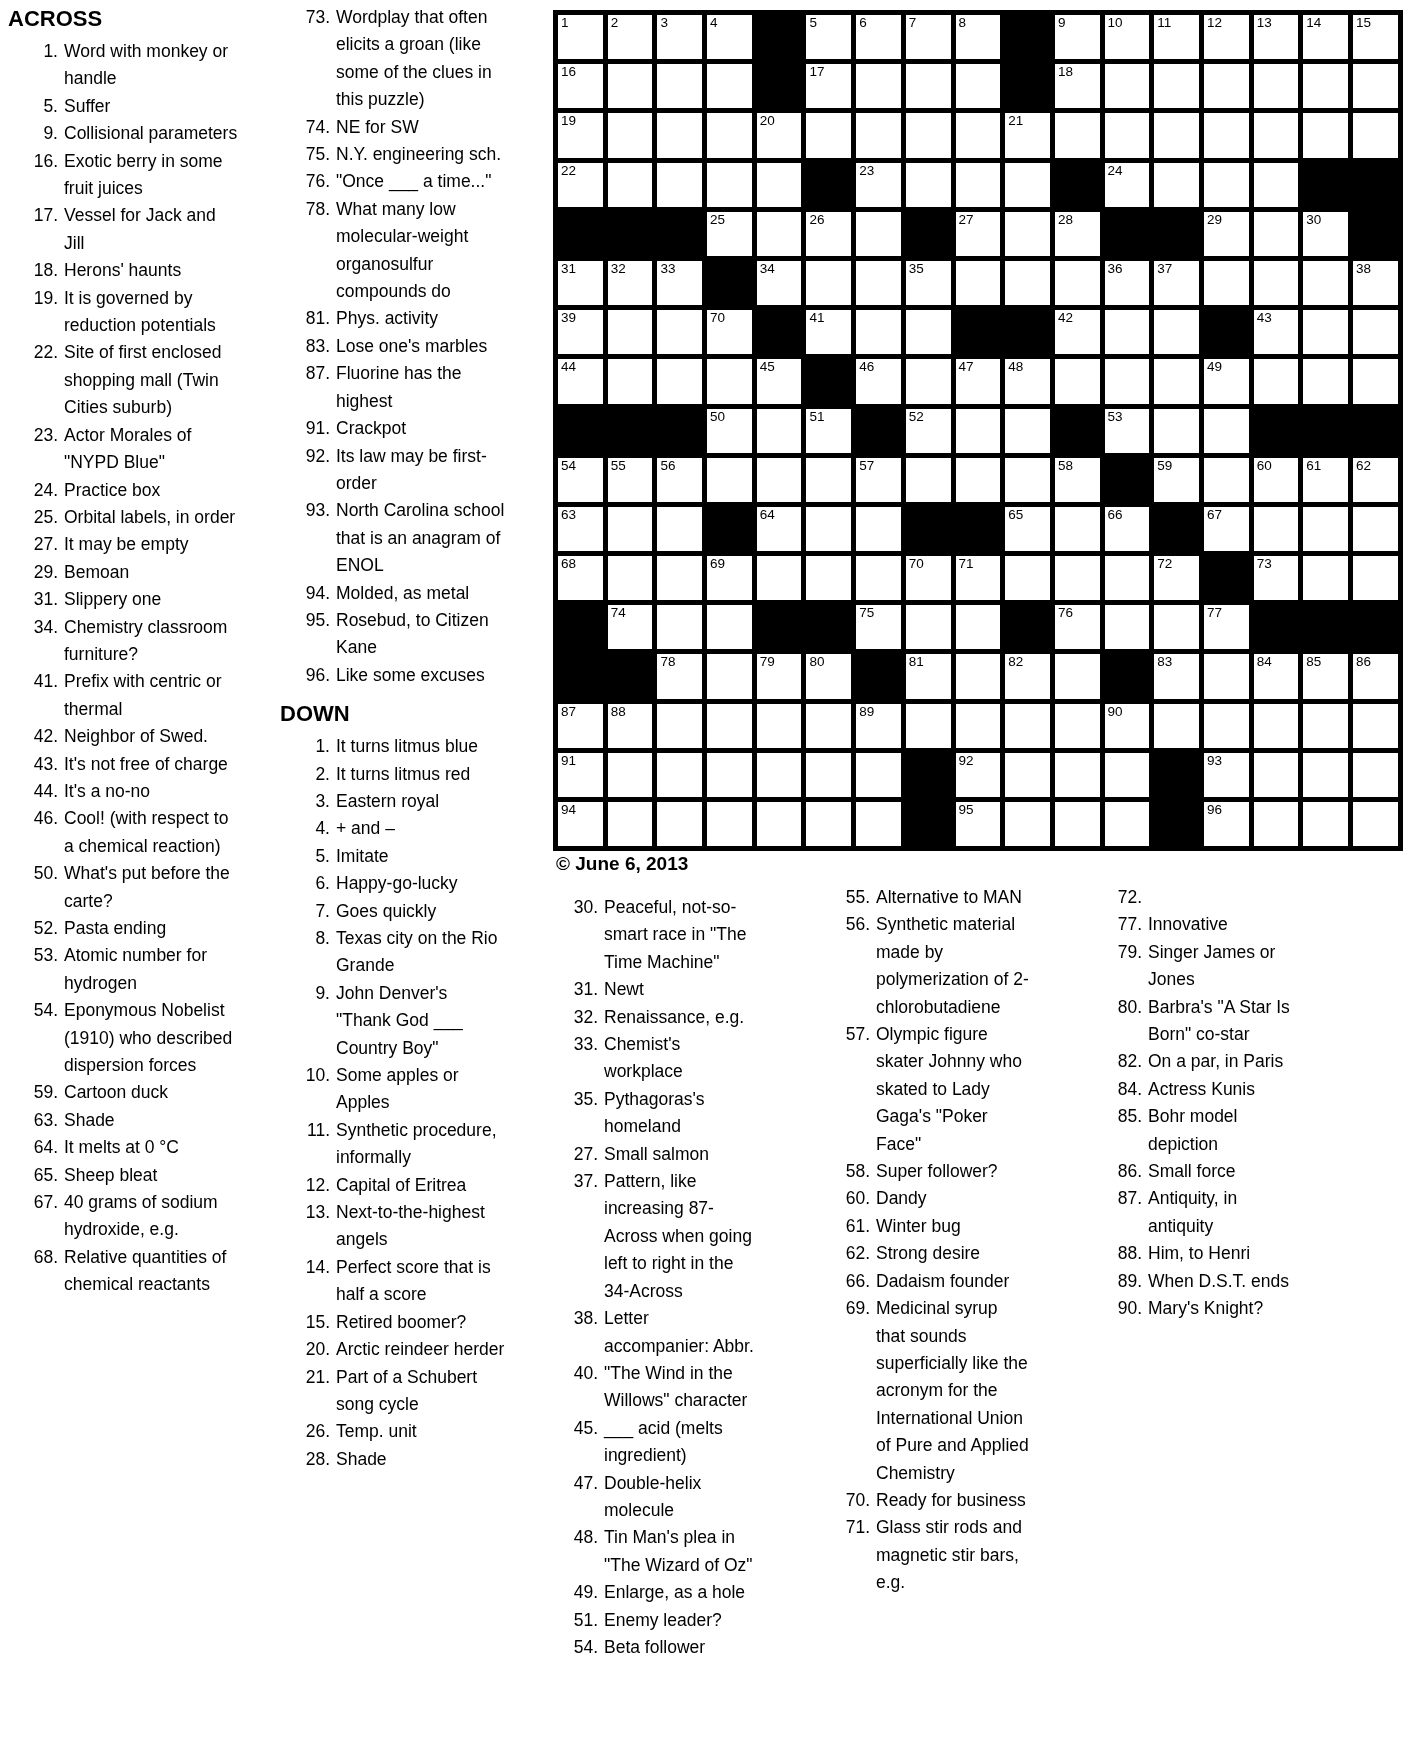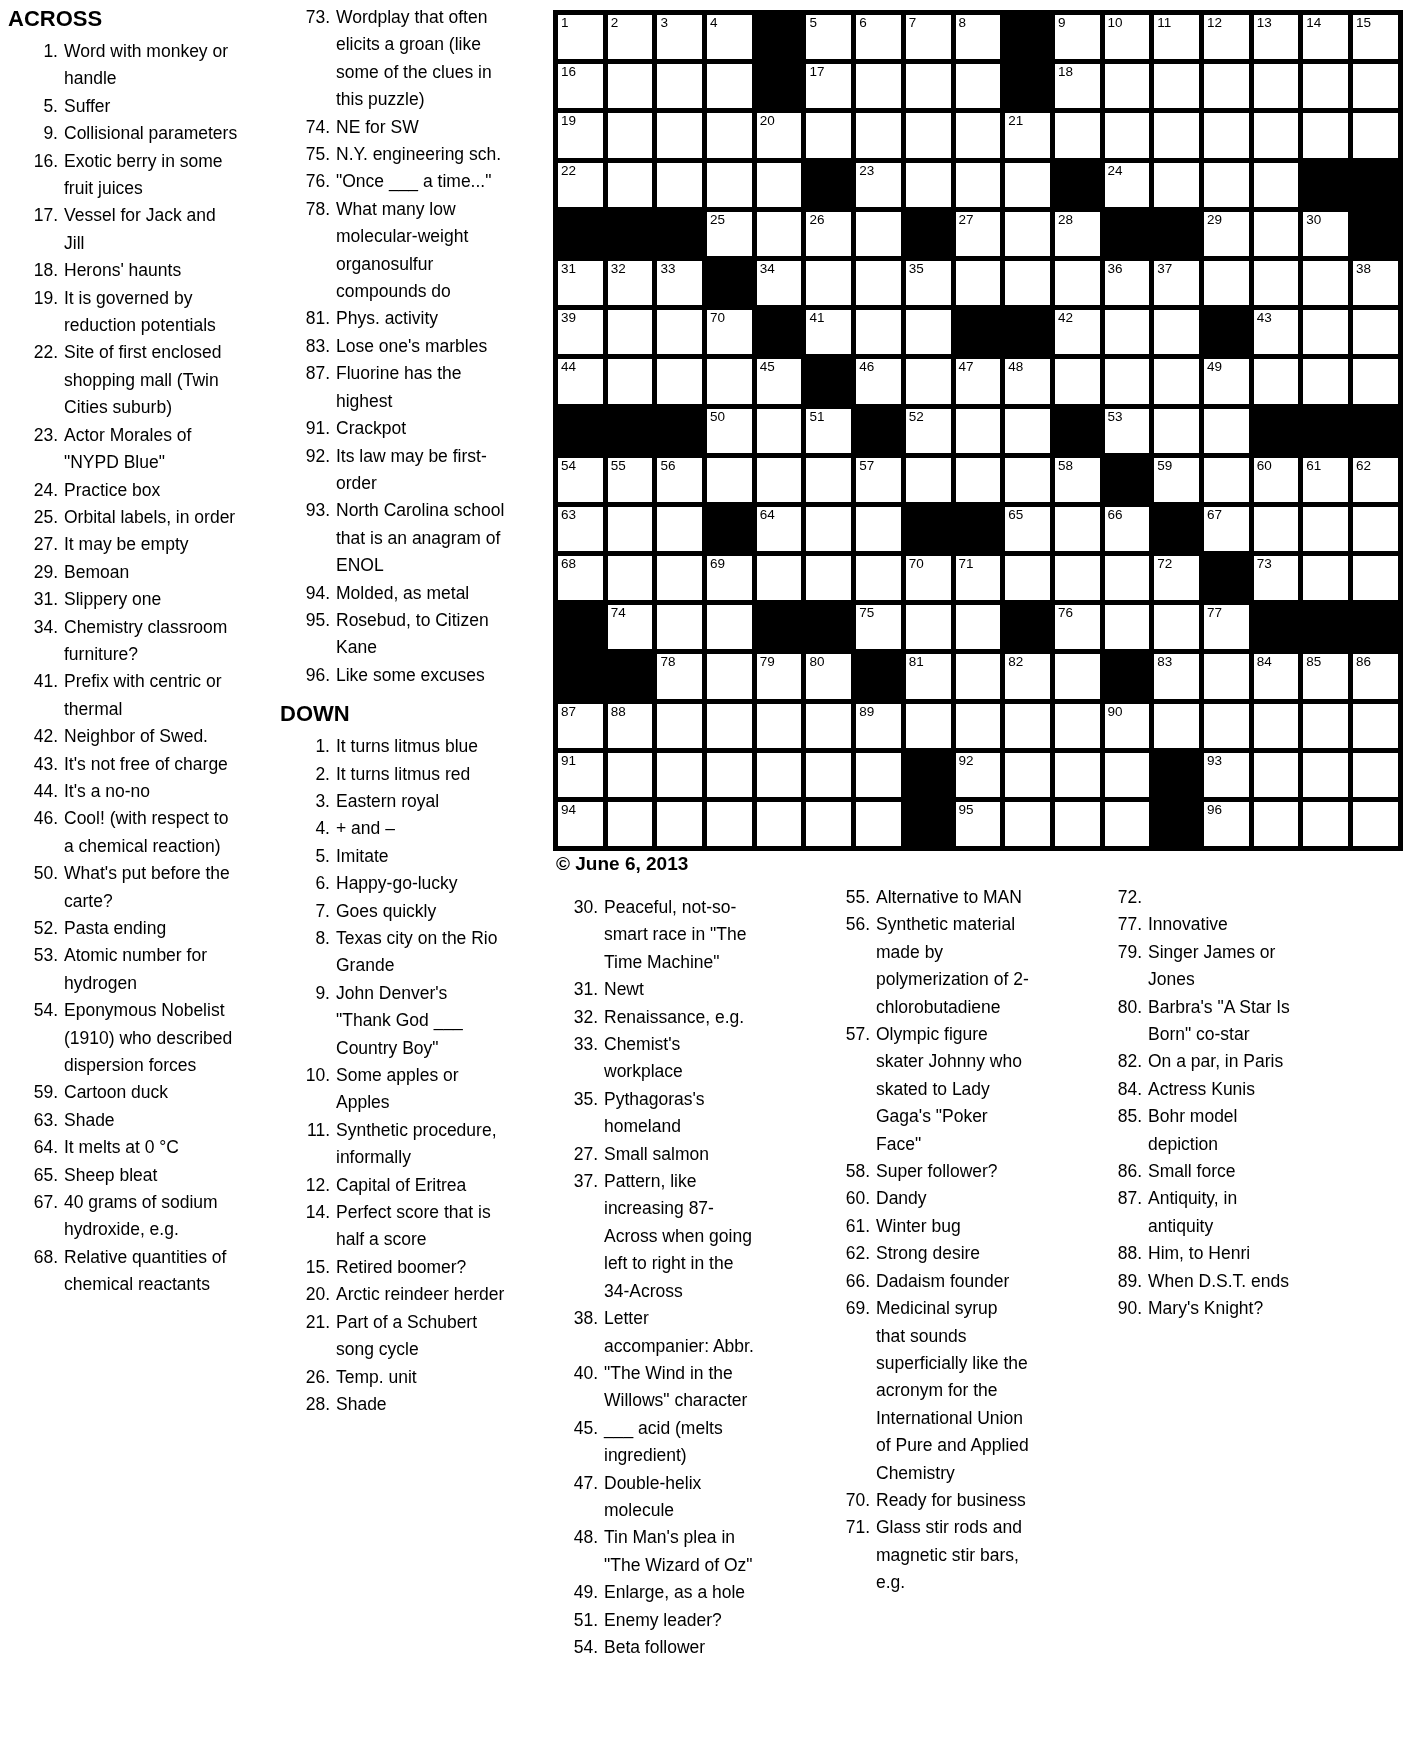--- a/index.html
+++ b/index.html
@@ -281,20 +281,24 @@
       </div>
       <div class="clue">
         <span class="num">11.</span>
         <span class="txt">Synthetic procedure, informally</span>
       </div>
       <div class="clue">
         <span class="num">12.</span>
         <span class="txt">Capital of Eritrea</span>
       </div>
       <div class="clue">
+        <span class="num">13.</span>
+        <span class="txt">Next-to-the-highest angels</span>
+      </div>
+      <div class="clue">
         <span class="num">14.</span>
         <span class="txt">Perfect score that is half a score</span>
       </div>
       <div class="clue">
         <span class="num">15.</span>
         <span class="txt">Retired boomer?</span>
       </div>
       <div class="clue">
         <span class="num">20.</span>
         <span class="txt">Arctic reindeer herder</span>

